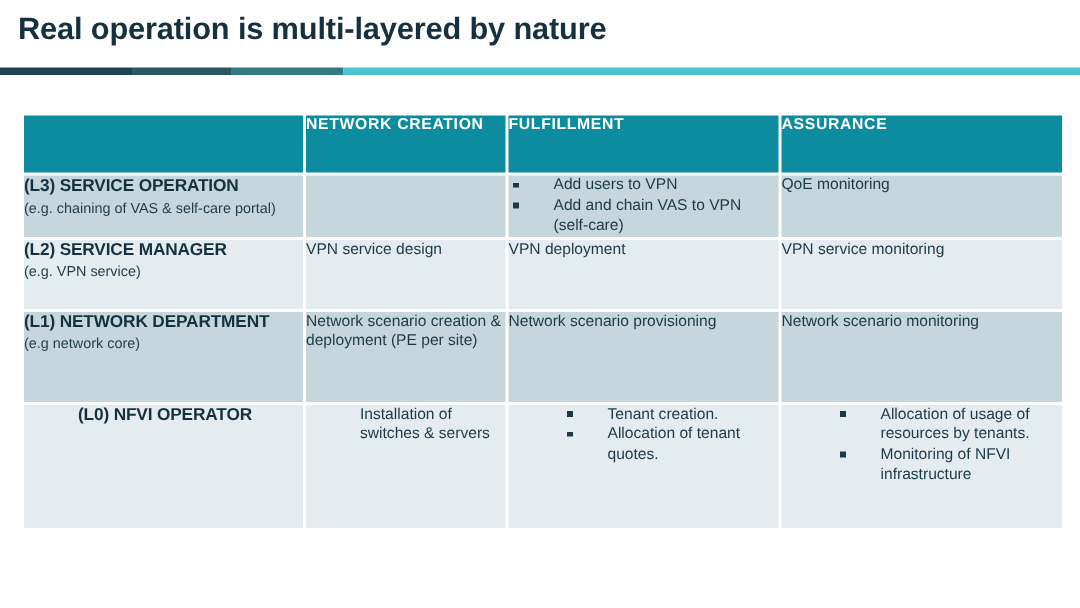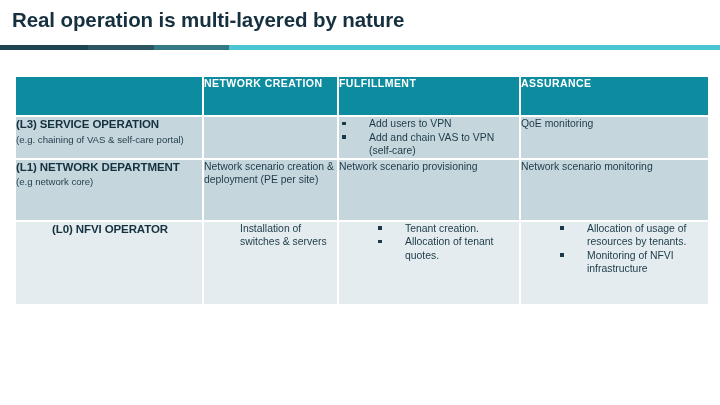--- a/index.html
+++ b/index.html
@@ -191,20 +191,35 @@
           <ul class="bullets">
             <li><span class="bul"></span><span>Add users to VPN</span></li>
             <li><span class="bul"></span><span>Add and chain VAS to VPN (self-care)</span></li>
           </ul>
         </td>
         <td class="cell">
           <div class="txt">QoE monitoring</div>
         </td>
       </tr>
 
+      <tr class="row-l2 alt">
+        <td class="cell">
+          <div class="lbl-main">(L2) SERVICE MANAGER</div>
+          <div class="lbl-sub">(e.g. VPN service)</div>
+        </td>
+        <td class="cell">
+          <div class="txt">VPN service design</div>
+        </td>
+        <td class="cell">
+          <div class="txt">VPN deployment</div>
+        </td>
+        <td class="cell">
+          <div class="txt">VPN service monitoring</div>
+        </td>
+      </tr>
 
       <tr class="row-l1">
         <td class="cell">
           <div class="lbl-main">(L1) NETWORK DEPARTMENT</div>
           <div class="lbl-sub">(e.g network core)</div>
         </td>
         <td class="cell">
           <div class="txt">Network scenario creation &amp; deployment (PE per site)</div>
         </td>
         <td class="cell">

